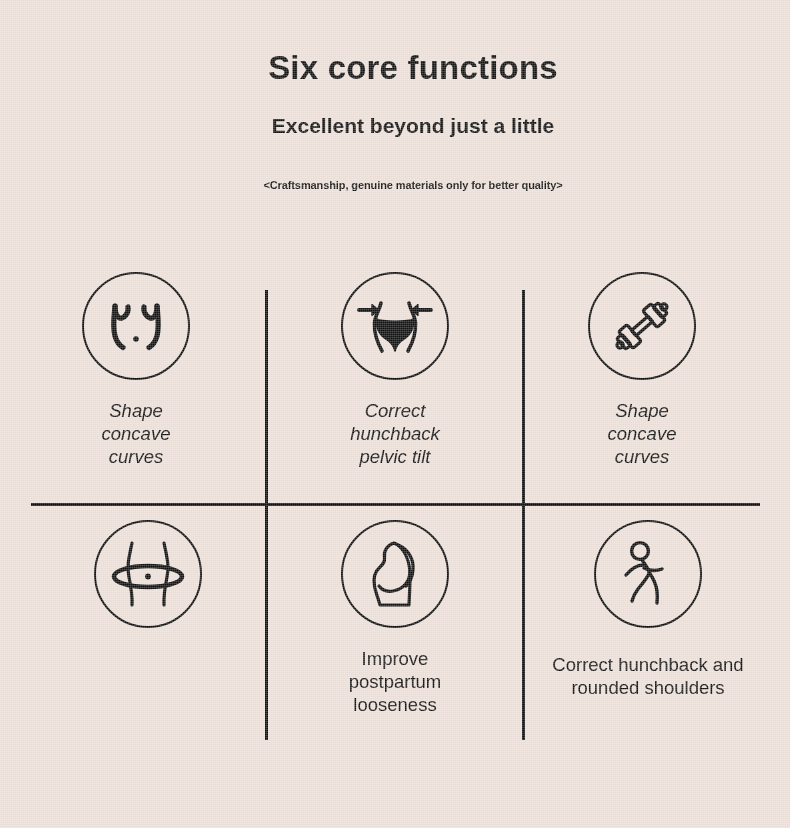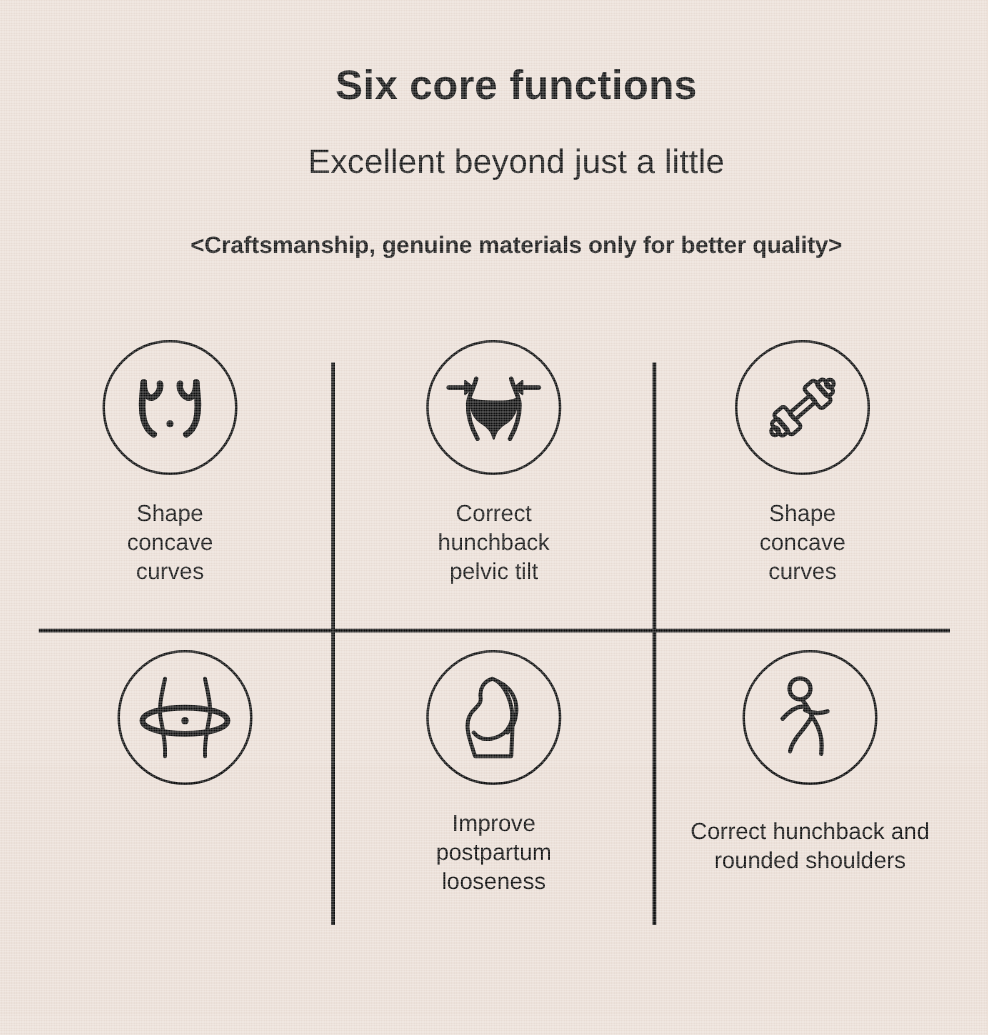--- a/index.html
+++ b/index.html
@@ -41,28 +41,28 @@
     margin: 0;
     padding-top: 48px;
     font-size: 33px;
     font-weight: 700;
     letter-spacing: 0.2px;
     line-height: 1.2;
   }
   .subtitle {
     margin: 0;
     padding-top: 25px;
-    font-size: 27px;
-    font-weight: 400;
+    font-size: 21px;
+    font-weight: 700;
     line-height: 1.2;
   }
   .tagline {
     margin: 0;
     padding-top: 41px;
-    font-size: 19px;
+    font-size: 11px;
     font-weight: 700;
     letter-spacing: -0.1px;
   }
 
   
   .grid {
     position: absolute;
     top: 272px;
     left: 0;
     width: 790px;
@@ -84,21 +84,21 @@
     height: 3px;
     background: #0f0f0f;
     top: 231px;
   }
 
   .cell {
     position: absolute;
     width: 260px;
     text-align: center;
   }
-  .cell.r1 { top: 0px; }
+  .cell.r1 { top: 0px; font-style: italic; }
   .cell.r2 { top: 248px; }
   .cell.c1 { left: 8px; }
   .cell.c2 { left: 265px; }
   .cell.c3 { left: 512px; }
 
   
   .cell.c1.r1 { left: 6px; }
   .cell.c2.r1 { left: 265px; }
   .cell.c3.r1 { left: 512px; }
   .cell.c1.r2 { left: 18px; }

